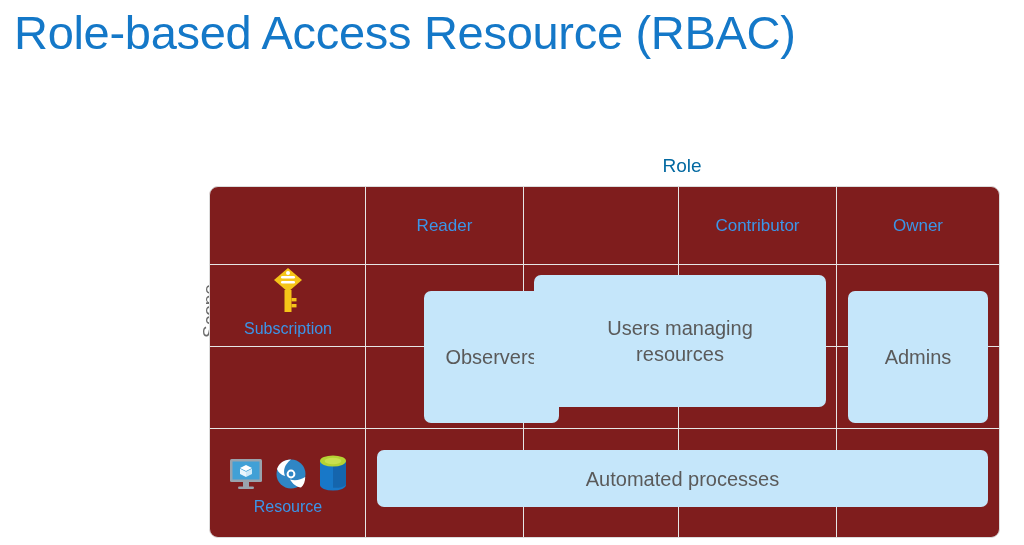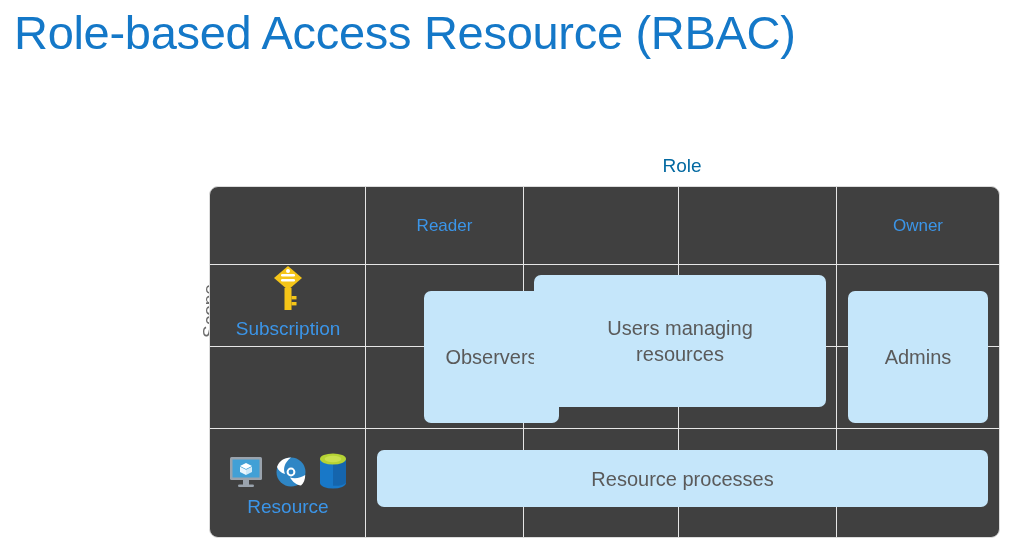--- a/index.html
+++ b/index.html
@@ -54,21 +54,21 @@
   
   #matrix {
     position: absolute;
     left: 209px;
     top: 186px;
     width: 791px;
     height: 352px;
     border: 1px solid #dcdcdc;
     border-radius: 9px;
     box-sizing: border-box;
-    background: #404040;
+    background: #7f1d1d;
   }
 
   
   .vline {
     position: absolute;
     top: 0;
     bottom: 0;
     width: 1px;
     background: #e6e6e6;
   }
@@ -101,21 +101,21 @@
     position: absolute;
     left: 0;
     width: 156px;
     display: flex;
     flex-direction: column;
     align-items: center;
     justify-content: center;
     box-sizing: border-box;
   }
   .row-label .rl-text {
-    font-size: 19px;
+    font-size: 16px;
     color: #3b95e8;
     margin-top: 7px;
     text-align: left;
   }
   .icon-row {
     display: flex;
     align-items: flex-end;
     justify-content: center;
     gap: 7px;
     height: 40px;
@@ -159,20 +159,23 @@
   <div class="hline" style="top:159px;"></div>
   <div class="hline" style="top:241px;"></div>
 
   <div class="col-head" style="left:0; width:155px;"></div>
 
   <div class="col-head" style="left:156px; width:157px;">
     <span>Reader</span>
   </div>
 
 
+  <div class="col-head" style="left:469px; width:157px;">
+    <span>Contributor</span>
+  </div>
 
   <div class="col-head" style="left:627px; width:162px;">
     <span>Owner</span>
   </div>
 
   <div class="row-label" style="top:78px; height:81px;">
     <div class="icon-row">
       <svg class="ic" width="34" height="46" viewBox="0 0 34 46">
         <path d="M17 1 L31 13 L17 25 L3 13 Z" fill="#f5c518"></path>
         <rect x="10" y="9" width="14" height="2.6" rx="1.3" fill="#ffffff"></rect>
@@ -224,16 +227,16 @@
   <div class="block" style="left:324px; width:292px; top:88px; height:132px;">
     <span style="white-space:pre-line;">Users managing
 resources</span>
   </div>
 
   <div class="block" style="left:638px; width:140px; top:104px; height:132px;text-align:right;">
     <span style="white-space:pre-line;">Admins</span>
   </div>
 
   <div class="block" style="left:167px; width:611px; top:263px; height:57px;">
-    <span style="white-space:pre-line;">Resource processes</span>
+    <span style="white-space:pre-line;">Automated processes</span>
   </div>
 
 </div>
 
 </body></html>

